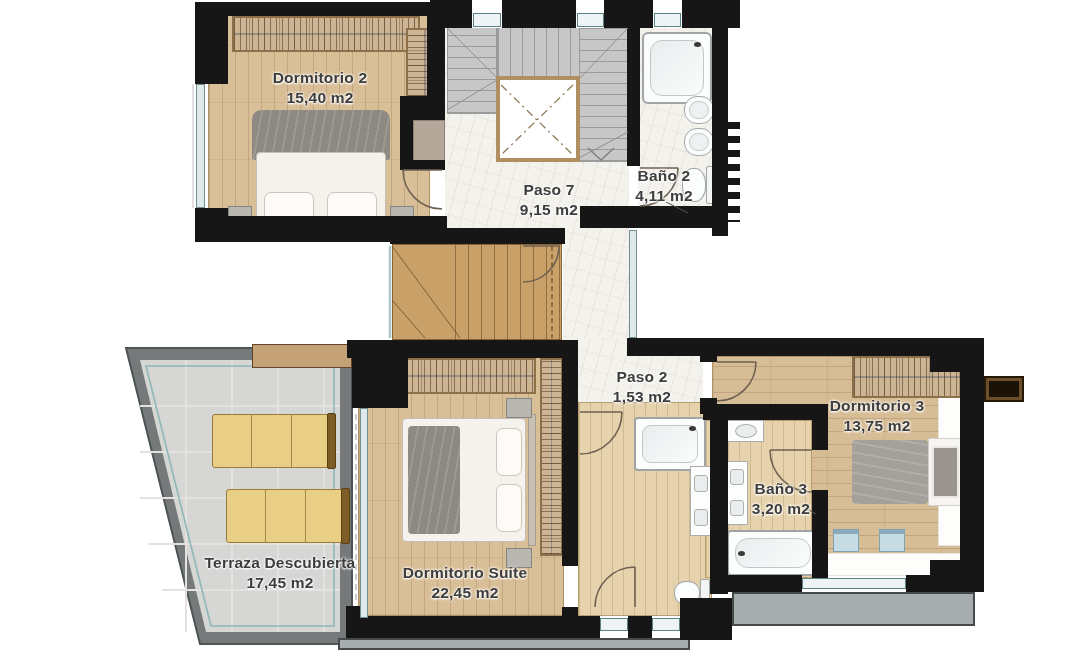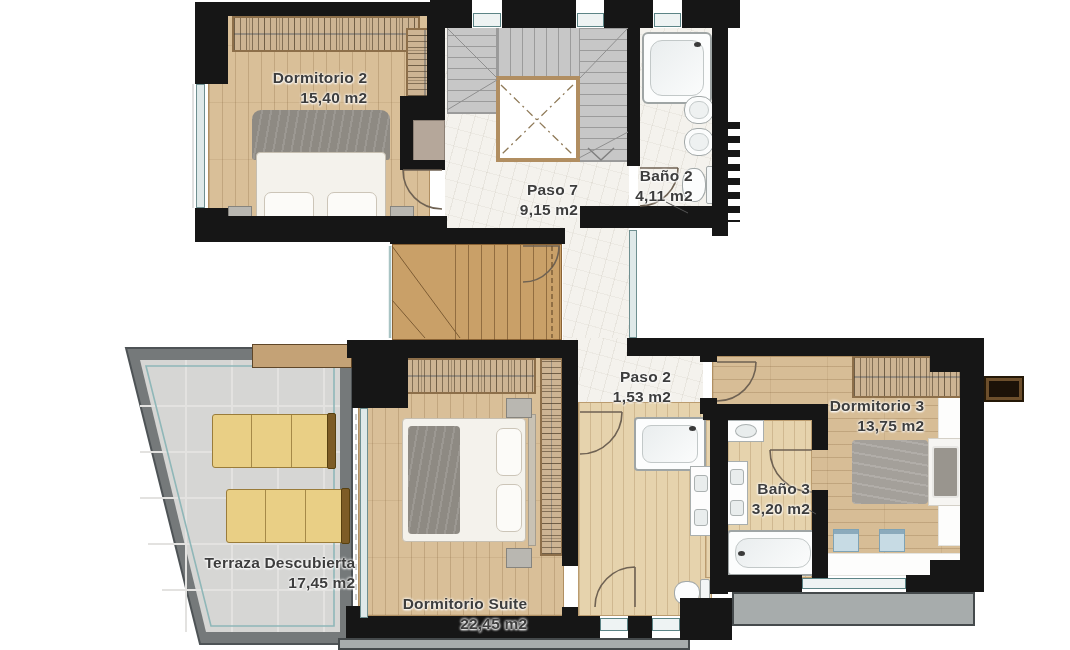--- a/index.html
+++ b/index.html
@@ -70,21 +70,21 @@
     background-image:repeating-linear-gradient(100deg, rgba(255,255,255,.12) 0 2px, transparent 2px 9px);}
   .pillow{position:absolute;background:#fcfbf8;border:1px solid #ccc5b8;border-radius:7px;}
   .nstand{position:absolute;z-index:20;background:#b9b7b1;border:1px solid #86847e;}
   .stool{position:absolute;z-index:21;background:#c7dbe4;border:1px solid #7fa3b5;
     background-image:linear-gradient(180deg, rgba(90,130,155,.55) 0 4px, transparent 4px);}
   .lounger{position:absolute;z-index:20;background:#e9cf85;border:1px solid #9a7c3a;border-radius:3px;
     background-image:linear-gradient(90deg, transparent 0 32%, rgba(120,90,30,.6) 32% calc(32% + 1px), transparent calc(32% + 1px) 65%, rgba(120,90,30,.6) 65% calc(65% + 1px), transparent calc(65% + 1px));}
   .lrail{position:absolute;right:-3px;top:-2px;width:9px;height:calc(100% + 4px);background:#7d5c26;border-radius:2px;border:1px solid #57400f;}
   
   .lbl{position:absolute;transform:translate(-50%,-50%);z-index:50;display:flex;flex-direction:column;
-       text-align:right;line-height:1.32;font-weight:700;font-size:15.5px;color:#3d3d3d;white-space:nowrap;
+       text-align:center;line-height:1.32;font-weight:700;font-size:15.5px;color:#3d3d3d;white-space:nowrap;
        text-shadow:0 0 3px #fff,0 0 3px #fff,0 1px 2px rgba(255,255,255,.95);letter-spacing:.2px;}
   svg.ov{position:absolute;left:0;top:0;z-index:40;pointer-events:none;}
   svg.terr{position:absolute;z-index:9;}
 </style>
 </head>
 <body>
 
 <div id="plan">
 
   <div class="wood" style="left:208px;top:14px;width:222px;height:204px"></div>
@@ -300,21 +300,21 @@
     <span>4,11 m2</span>
   </div>
   <div class="lbl" style="left:642px;top:387px">
     <span>Paso 2</span>
     <span>1,53 m2</span>
   </div>
   <div class="lbl" style="left:280px;top:573px">
     <span>Terraza Descubierta</span>
     <span>17,45 m2</span>
   </div>
-  <div class="lbl" style="left:465px;top:614px">
+  <div class="lbl" style="left:465px;top:583px">
     <span>Dormitorio Suite</span>
     <span>22,45 m2</span>
   </div>
   <div class="lbl" style="left:781px;top:499px">
     <span>Baño 3</span>
     <span>3,20 m2</span>
   </div>
   <div class="lbl" style="left:877px;top:416px">
     <span>Dormitorio 3</span>
     <span>13,75 m2</span>

